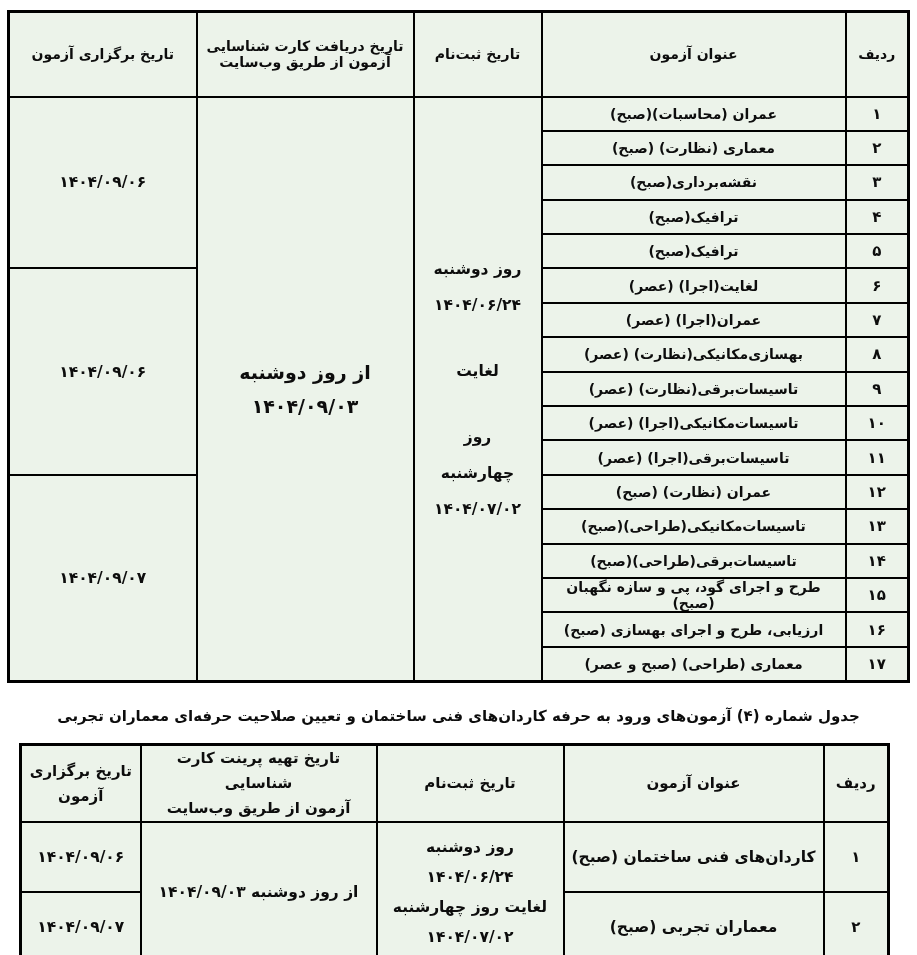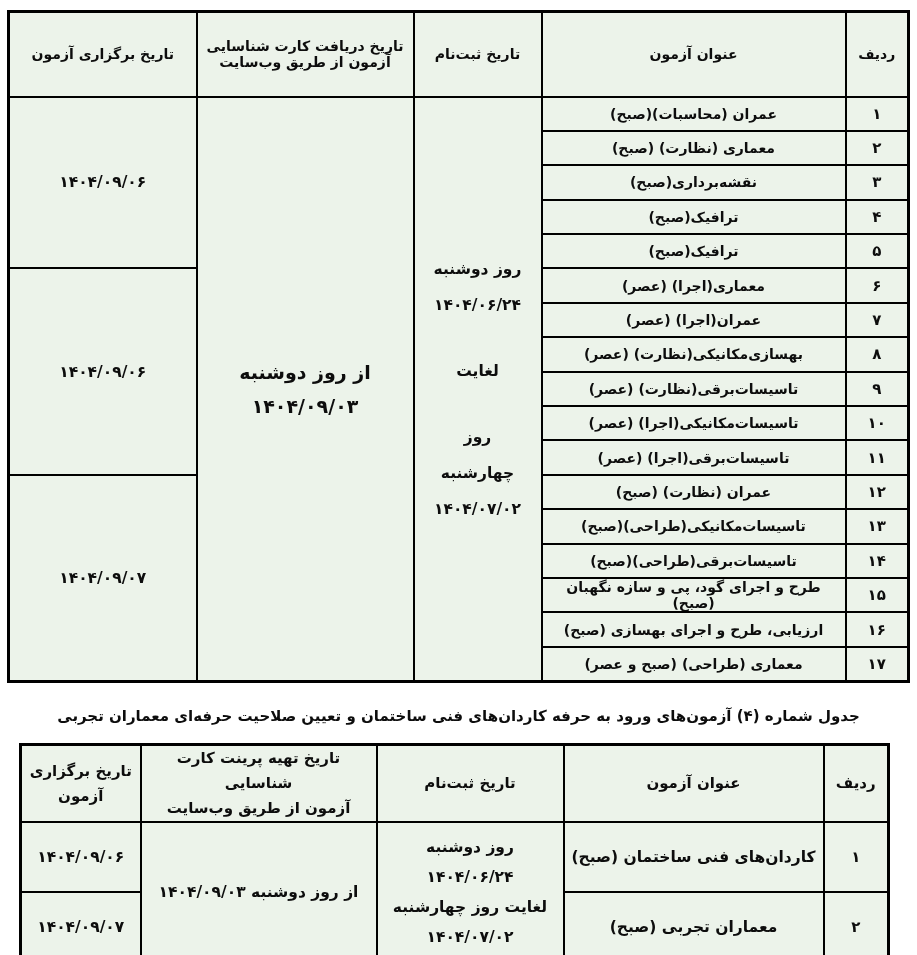--- a/index.html
+++ b/index.html
@@ -112,21 +112,21 @@
     <tr>
       <td class="cell-num">۴</td>
       <td class="cell-title">ترافیک(صبح)</td>
     </tr>
     <tr>
       <td class="cell-num">۵</td>
       <td class="cell-title">ترافیک(صبح)</td>
     </tr>
     <tr>
       <td class="cell-num">۶</td>
-      <td class="cell-title">معماری(اجرا) (عصر)</td>
+      <td class="cell-title">لغایت(اجرا) (عصر)</td>
       <td rowspan="6" class="red-cell">۱۴۰۴/۰۹/۰۶</td>
     </tr>
     <tr>
       <td class="cell-num">۷</td>
       <td class="cell-title">عمران(اجرا) (عصر)</td>
     </tr>
     <tr>
       <td class="cell-num">۸</td>
       <td class="cell-title">بهسازی‌مکانیکی(نظارت) (عصر)</td>
     </tr>

